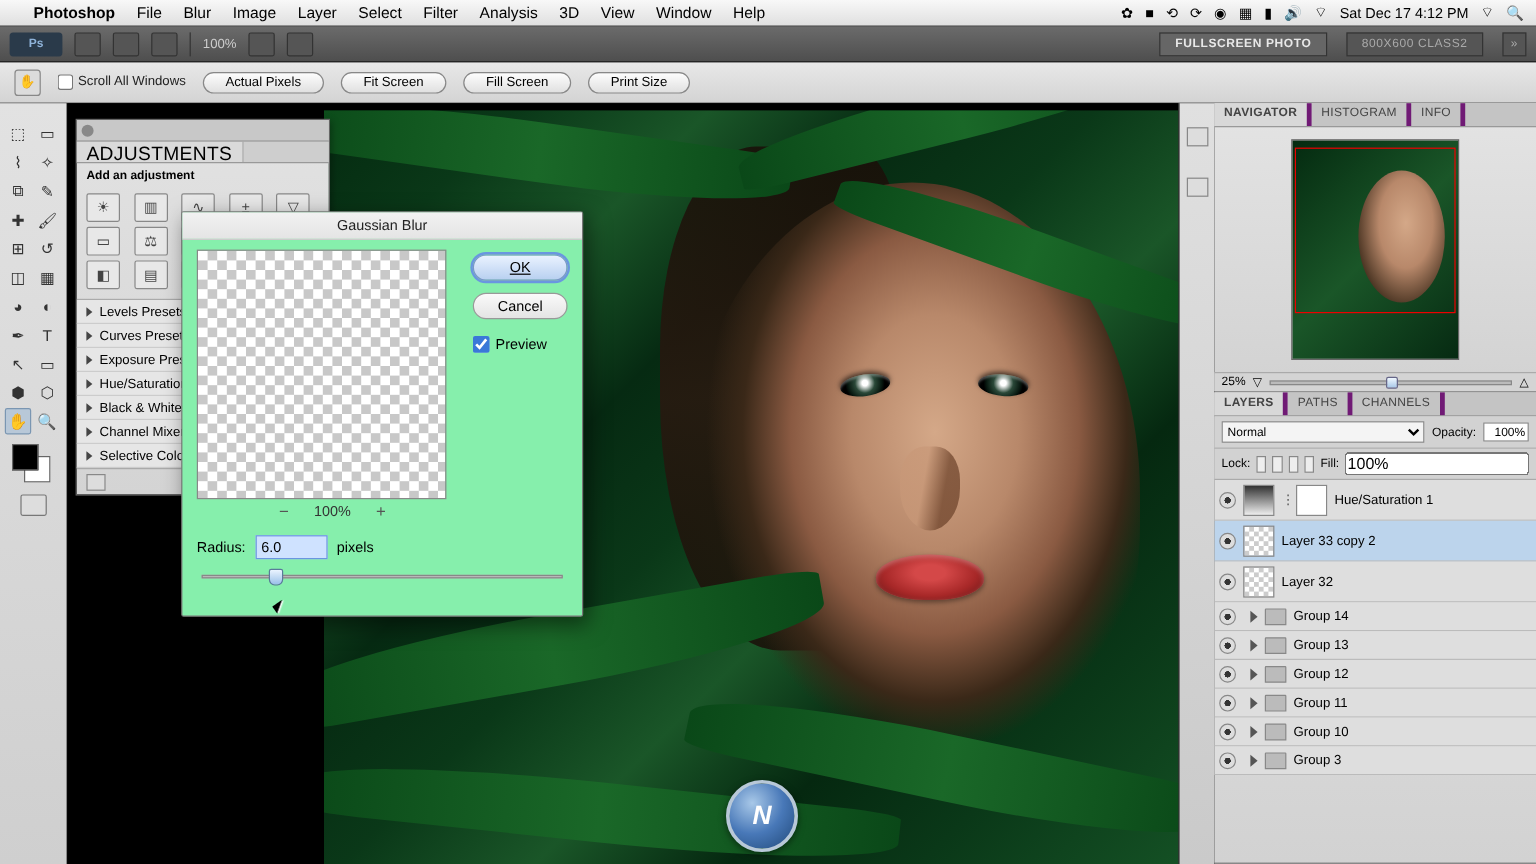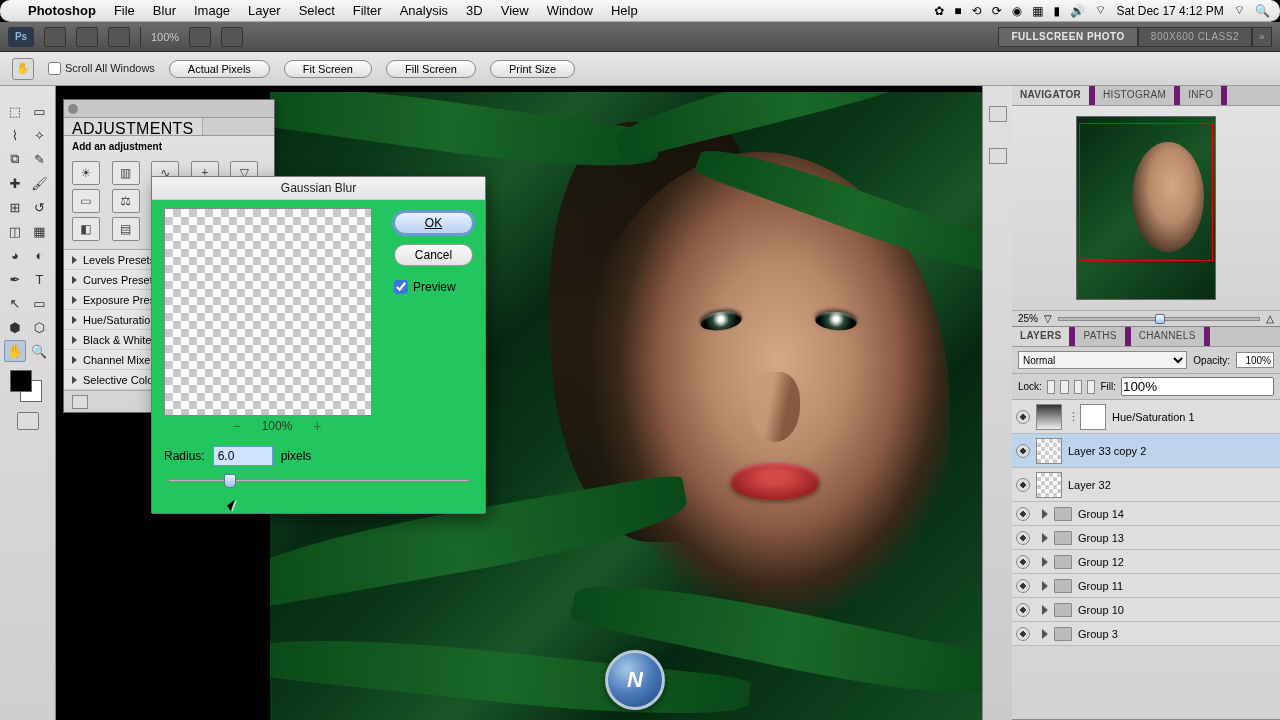--- a/index.html
+++ b/index.html
@@ -1,29 +1,29 @@
 <!DOCTYPE html>
 <html><head>
 <meta charset="utf-8">
 <style>
 * { margin: 0; padding: 0; box-sizing: border-box; font-family: "Lucida Grande", Arial, sans-serif; -webkit-user-select: none; user-select: none; }
 body { width: 1280px; height: 720px; background: #000; overflow: hidden; position: relative; }
 
 
-.menubar { height: 22px; background: linear-gradient(#f8f8f8,#e0e0e0); display: flex; align-items: center; padding: 0 10px; font-size: 13px; color: #000; gap: 18px; border-bottom: 1px solid #aaa; border-radius: 10px; }
+.menubar { height: 22px; background: linear-gradient(#f8f8f8,#e0e0e0); display: flex; align-items: center; padding: 0 10px; font-size: 13px; color: #000; gap: 18px; border-bottom: 1px solid #aaa; }
 .menubar .right { margin-left: auto; display: flex; align-items: center; gap: 10px; font-size: 12px; }
 .menubar .apple { font-size: 14px; }
 
 
 .appbar { height: 30px; background: linear-gradient(#6b6b6b,#4e4e4e); display: flex; align-items: center; padding: 0 8px; gap: 10px; border-bottom: 1px solid #2a2a2a; }
-.appbar .ps { width: 26px; height: 20px; background: #2a3a4a; border-radius: 3px; display:flex;align-items:center;justify-content:center;color:#8fb3d9;font-weight:bold;font-size:10px; }
+.appbar .ps { width: 44px; height: 20px; background: #2a3a4a; border-radius: 3px; display:flex;align-items:center;justify-content:center;color:#8fb3d9;font-weight:bold;font-size:10px; }
 .appbar .sep { width:1px; height:20px; background:#333; }
 .appbar .ibox { width:22px; height:20px; border:1px solid #333; background:#555; border-radius:2px; }
 .appbar .pct { color:#ccc; font-size:11px; }
-.appbar .tabarea { margin-left:auto; display:flex; gap:0; align-items:flex-end; }
+.appbar .tabarea { margin-left:auto; display:flex; gap:16px; align-items:flex-end; }
 .appbar .tab { height:20px; padding:0 12px; font-size:10px; color:#aaa; background:#555; border:1px solid #333; display:flex; align-items:center; letter-spacing:0.5px; }
 .appbar .tab.active { background:#666; color:#e8e8e8; font-weight:bold; }
 
 
 .ctrlbar { height: 34px; background: linear-gradient(#e8e8e8,#d4d4d4); display:flex; align-items:center; padding:0 12px; gap:14px; border-bottom:1px solid #999; font-size:11px; color:#222; }
 .ctrlbar .handicon { width:22px; height:22px; border:1px solid #888; background:#dcdcdc; border-radius:3px; display:flex;align-items:center;justify-content:center; }
 .ctrlbar .chk { display:flex; gap:4px; }
 .ctrlbar .pillbtn { padding:2px 18px; border:1px solid #888; border-radius:11px; background:linear-gradient(#fdfdfd,#e0e0e0); font-size:11px; cursor:pointer; }
 
 
@@ -53,21 +53,21 @@
 .canvas .logo { position:absolute; left:335px; bottom:10px; width:60px; height:60px; border-radius:50%; background:radial-gradient(circle at 35% 30%,#a8c8e8,#4878b8,#204878); border:3px solid #b8c8d8; box-shadow:0 2px 6px rgba(0,0,0,0.5); display:flex;align-items:center;justify-content:center;color:#fff;font-weight:bold;font-size:22px;font-style:italic; }
 
 
 .rstrip { width:30px; background:linear-gradient(#e0e0e0,#cacaca); border-left:1px solid #888; display:flex; flex-direction:column; align-items:center; padding-top:20px; gap:26px; }
 .rstrip .ri { width:18px; height:16px; border:1px solid #888; background:#ddd; }
 
 
 .rcol { width:268px; background:#4a4a4a; display:flex; flex-direction:column; }
 .panel { background:linear-gradient(#e4e4e4,#d2d2d2); border-bottom:1px solid #888; }
 .ptabs { display:flex; height:20px; font-size:10px; background:#c4c4c4; border-bottom:1px solid #999; }
-.ptab { padding:3px 8px; color:#444; border-right:6px solid #701a75; letter-spacing:0.3px; cursor:pointer; }
+.ptab { padding:3px 8px; color:#444; border-right:4px solid #701a75; letter-spacing:0.3px; cursor:pointer; }
 .ptab.active { background:#d8d8d8; font-weight:bold; }
 .navthumb { padding:10px; display:flex; justify-content:center; position:relative; }
 .navimg { width:140px; height:184px; background:linear-gradient(135deg,#042a10,#1a5628,#062a12); position:relative; border:1px solid #666; }
 .navimg::after { content:""; position:absolute; left:2px; top:6px; right:2px; height:136px; border:1px solid #e00; }
 .navface { position:absolute; left:55px; top:25px; width:72px; height:110px; background:radial-gradient(ellipse at 55% 40%,#d4a888 0%,#b8886a 40%,#3a2818 80%,transparent 95%); border-radius:50%; }
 .navzoom { height:16px; display:flex; align-items:center; padding:0 6px; font-size:10px; background:#d4d4d4; border-top:1px solid #aaa; gap:6px; }
 .navzoom .track { flex:1; height:4px; background:#bbb; border:1px solid #888; position:relative; }
 .navzoom .thumb { position:absolute; left:48%; top:-4px; width:10px; height:10px; background:linear-gradient(#f0f8ff,#a8c8e8); border:1px solid #668; border-radius:2px; }
 
 .layerhdr { display:flex; align-items:center; gap:6px; padding:4px 6px; font-size:10px; background:#d2d2d2; border-bottom:1px solid #aaa; }
@@ -97,21 +97,21 @@
 .adjpanel .subtitle { padding:5px 8px; font-weight:bold; font-size:10px; }
 .adjpanel .icogrid { display:grid; grid-template-columns:repeat(5,1fr); gap:4px; padding:4px 8px 8px; }
 .adjpanel .ic { width:28px; height:24px; border:1px solid #888; background:#e8e8e8; border-radius:2px; display:flex;align-items:center;justify-content:center;font-size:12px;color:#444; }
 .adjpanel .presets { border-top:1px solid #aaa; }
 .adjpanel .prow { display:flex; align-items:center; height:20px; padding:0 8px; gap:6px; border-bottom:1px solid #ccc; background:#e6e6e6; cursor:pointer; }
 .adjpanel .prow .tri { width:0;height:0;border-top:4px solid transparent;border-bottom:4px solid transparent;border-left:5px solid #444; }
 .adjpanel .foot { height:22px; border-top:1px solid #aaa; display:flex; align-items:center; justify-content:flex-start; padding:0 8px; }
 .adjpanel .foot .fi { width:16px; height:14px; border:1px solid #888; background:#ddd; }
 
 
-.dialog { position:absolute; left:151px; top:176px; width:335px; height:338px; background:#22c55e; border:1px solid #777; box-shadow:4px 6px 18px rgba(0,0,0,0.5); border-radius:2px; }
+.dialog { position:absolute; left:151px; top:176px; width:335px; height:338px; background:#86efac; border:1px solid #777; box-shadow:4px 6px 18px rgba(0,0,0,0.5); border-radius:2px; }
 .dialog .dtitle { text-align:center; font-size:12px; padding:4px 0; color:#222; border-bottom:1px solid #ccc; background:linear-gradient(#f2f2f2,#e4e4e4); }
 .dialog .dbody { display:flex; padding:8px 12px 4px; gap:12px; }
 .dialog .preview { width:208px; height:208px; border:1px solid #888; background:repeating-conic-gradient(#c8c8c8 0 25%,#fff 0 50%) 0 0/16px 16px; }
 .dialog .dbtns { display:flex; flex-direction:column; gap:10px; width:86px; padding-top:4px; }
 .dialog .dbtn { height:22px; border:1px solid #7a96c8; border-radius:11px; background:linear-gradient(#eaf2ff,#b8d0f0); font-size:12px; cursor:pointer; display:flex;align-items:center;justify-content:center; }
 .dialog .dbtn.ok { box-shadow:0 0 0 2px #6a96e0; font-weight:500;text-decoration:underline; }
 .dialog .dbtn.cancel { background:linear-gradient(#fafafa,#e4e4e4); border-color:#999; }
 .dialog .pchk { display:flex; align-items:center; gap:5px; font-size:12px; margin-top:4px; }
 .dialog .pchk input { width:14px; height:14px; accent-color:#3a78d8; }
 .dialog .zoomrow { display:flex; justify-content:center; align-items:center; gap:18px; font-size:12px; margin-top:2px; width:218px; color:#333; padding-left:8px; }

